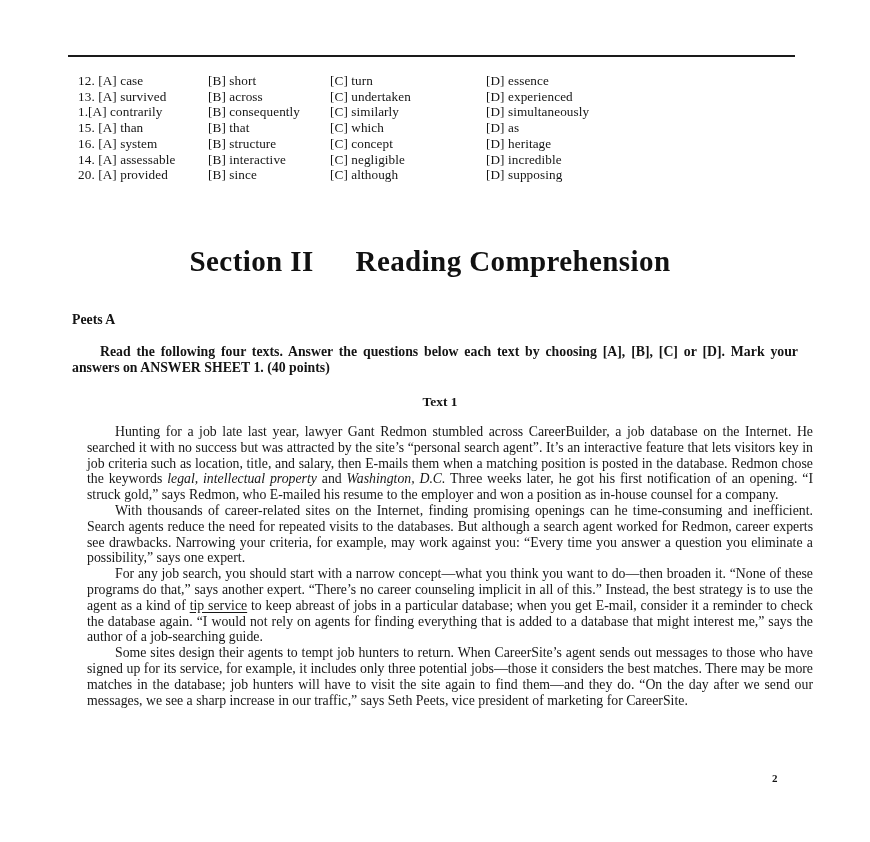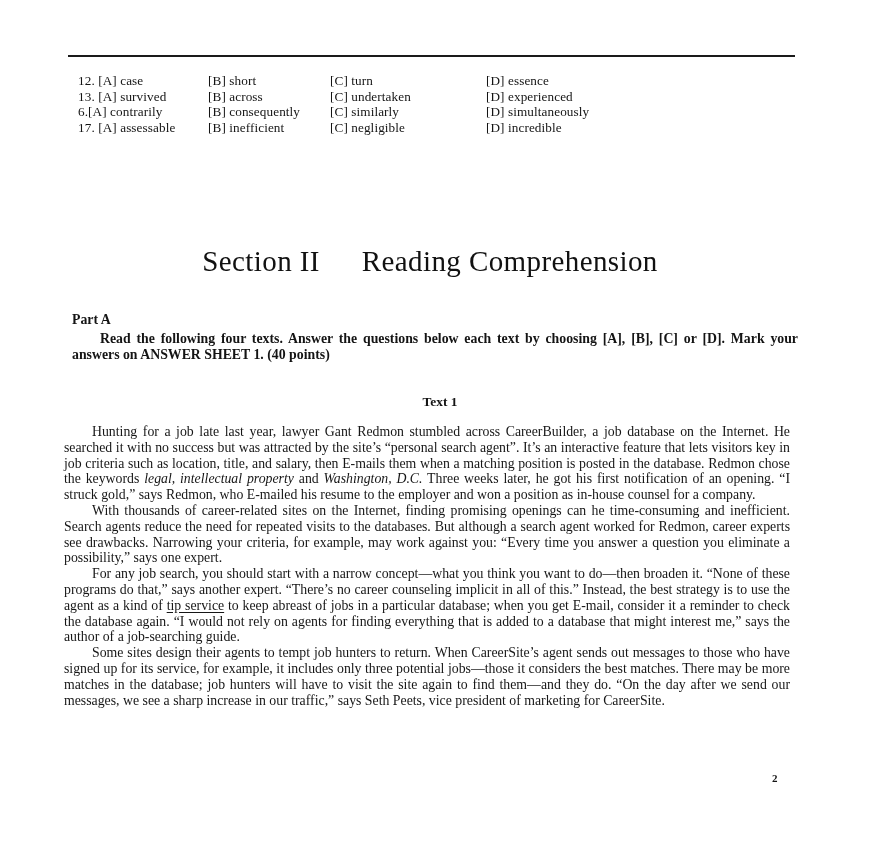--- a/index.html
+++ b/index.html
@@ -33,53 +33,53 @@
   .cell { white-space: nowrap; }
   .cell.qa { text-align: left; }
   .cell.b, .cell.c, .cell.d { text-align: left; }
   
   .section-heading {
     position: absolute;
     left: 0; top: 245px;
     width: 860px;
     text-align: center;
     font-size: 29px;
-    font-weight: normal;
+    font-weight: bold;
     letter-spacing: 0.4px;
     color: #111;
   }
   .heading-gap { display: inline-block; width: 42px; }
   
   .parta {
     position: absolute;
     left: 72px; top: 312px;
     width: 726px;
     font-size: 13.8px;
     line-height: 16.2px;
     font-weight: bold;
     color: #141414;
   }
   .directions-para {
-    margin-top: 3px;
+    margin-top: 16px;
     text-align: justify;
     text-indent: 28px;
   }
   
   .text1-title {
     position: absolute;
     left: 0; top: 394px;
     width: 880px;
     text-align: center;
     font-size: 13.4px;
     font-weight: bold;
   }
   
   .passage {
     position: absolute;
-    left: 64px; top: 424px;
+    left: 87px; top: 424px;
     width: 726px;
     font-size: 13.8px;
     line-height: 15.8px;
     text-align: justify;
     color: #161616;
   }
   .passage p { text-indent: 28px; }
   .passage i { font-style: italic; }
   .passage u { text-decoration: underline; text-underline-offset: 2px; font-family: Liberation Serif, serif; }
   
@@ -104,39 +104,57 @@
       <span class="cell c">[C] turn</span>
       <span class="cell d">[D] essence</span>
     </div>
     <div class="opt-row">
       <span class="cell qa">13. [A] survived</span>
       <span class="cell b">[B] across</span>
       <span class="cell c">[C] undertaken</span>
       <span class="cell d">[D] experienced</span>
     </div>
     <div class="opt-row">
-      <span class="cell qa">6.[A] contrarily</span>
+      <span class="cell qa">1.[A] contrarily</span>
       <span class="cell b">[B] consequently</span>
       <span class="cell c">[C] similarly</span>
       <span class="cell d">[D] simultaneously</span>
     </div>
     <div class="opt-row">
-      <span class="cell qa">17. [A] assessable</span>
-      <span class="cell b">[B] inefficient</span>
+      <span class="cell qa">15. [A] than</span>
+      <span class="cell b">[B] that</span>
+      <span class="cell c">[C] which</span>
+      <span class="cell d">[D] as</span>
+    </div>
+    <div class="opt-row">
+      <span class="cell qa">16. [A] system</span>
+      <span class="cell b">[B] structure</span>
+      <span class="cell c">[C] concept</span>
+      <span class="cell d">[D] heritage</span>
+    </div>
+    <div class="opt-row">
+      <span class="cell qa">14. [A] assessable</span>
+      <span class="cell b">[B] interactive</span>
       <span class="cell c">[C] negligible</span>
       <span class="cell d">[D] incredible</span>
+    </div>
+    <div class="opt-row">
+      <span class="cell qa">20. [A] provided</span>
+      <span class="cell b">[B] since</span>
+      <span class="cell c">[C] although</span>
+      <span class="cell d">[D] supposing</span>
     </div>
   </div>
 
   <div class="section-heading">
     <span>Section II</span><span class="heading-gap"></span><span>Reading Comprehension</span>
   </div>
 
   <div class="parta">
-    <div>Part A</div>
+    <div>Peets A</div>
     <p class="directions-para">Read the following four texts. Answer the questions below each text by choosing [A], [B], [C] or [D]. Mark your answers on ANSWER SHEET 1. (40 points)</p>
   </div>
 
   <div class="text1-title">Text 1</div>
 
   <div class="passage">
     <p><span>Hunting for a job late last year, lawyer Gant Redmon stumbled across CareerBuilder, a job database on the Internet. He searched it with no success but was attracted by the site’s “personal search agent”. It’s an interactive feature that lets visitors key in job criteria such as location, title, and salary, then E-mails them when a matching position is posted in the database. Redmon chose the keywords </span><i>legal, intellectual property</i><span> and </span><i>Washington, D.C.</i><span> Three weeks later, he got his first notification of an opening. “I struck gold,” says Redmon, who E-mailed his resume to the employer and won a position as in-house counsel for a company.</span></p>
     <p>With thousands of career-related sites on the Internet, finding promising openings can he time-consuming and inefficient. Search agents reduce the need for repeated visits to the databases. But although a search agent worked for Redmon, career experts see drawbacks. Narrowing your criteria, for example, may work against you: “Every time you answer a question you eliminate a possibility,” says one expert.</p>
     <p><span>For any job search, you should start with a narrow concept—what you think you want to do—then broaden it. “None of these programs do that,” says another expert. “There’s no career counseling implicit in all of this.” Instead, the best strategy is to use the agent as a kind of </span><u>tip service</u><span> to keep abreast of jobs in a particular database; when you get E-mail, consider it a reminder to check the database again. “I would not rely on agents for finding everything that is added to a database that might interest me,” says the author of a job-searching guide.</span></p>
     <p>Some sites design their agents to tempt job hunters to return. When CareerSite’s agent sends out messages to those who have signed up for its service, for example, it includes only three potential jobs—those it considers the best matches. There may be more matches in the database; job hunters will have to visit the site again to find them—and they do. “On the day after we send our messages, we see a sharp increase in our traffic,” says Seth Peets, vice president of marketing for CareerSite.</p>

